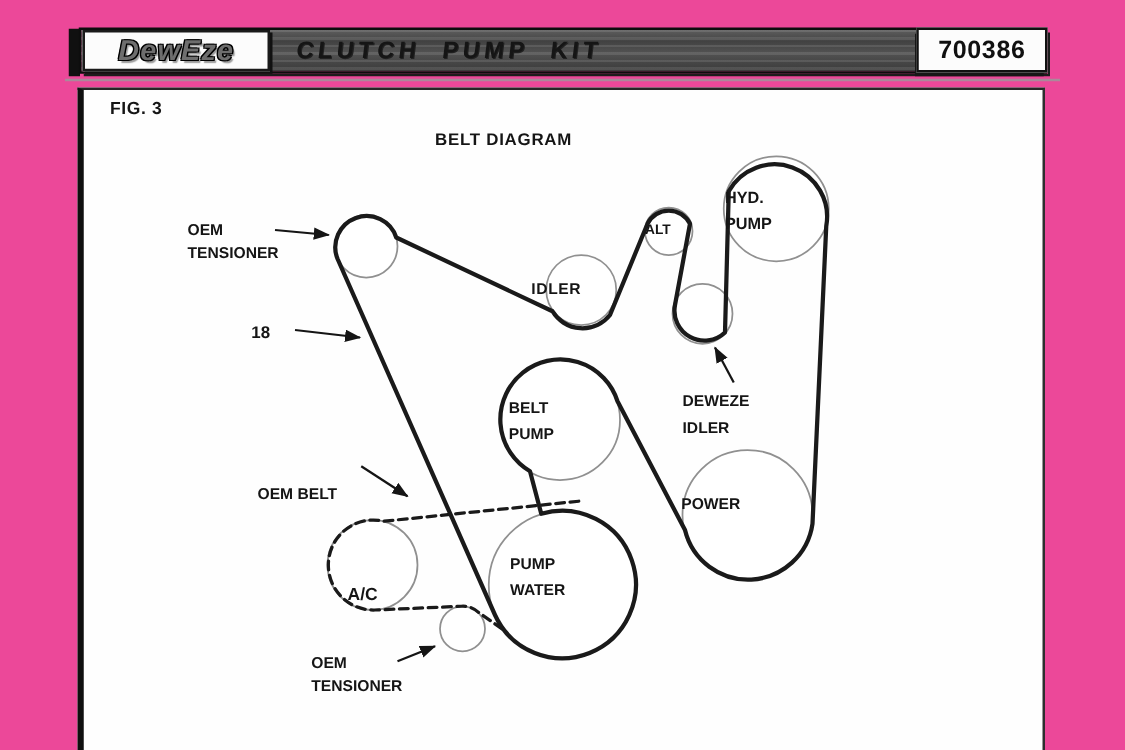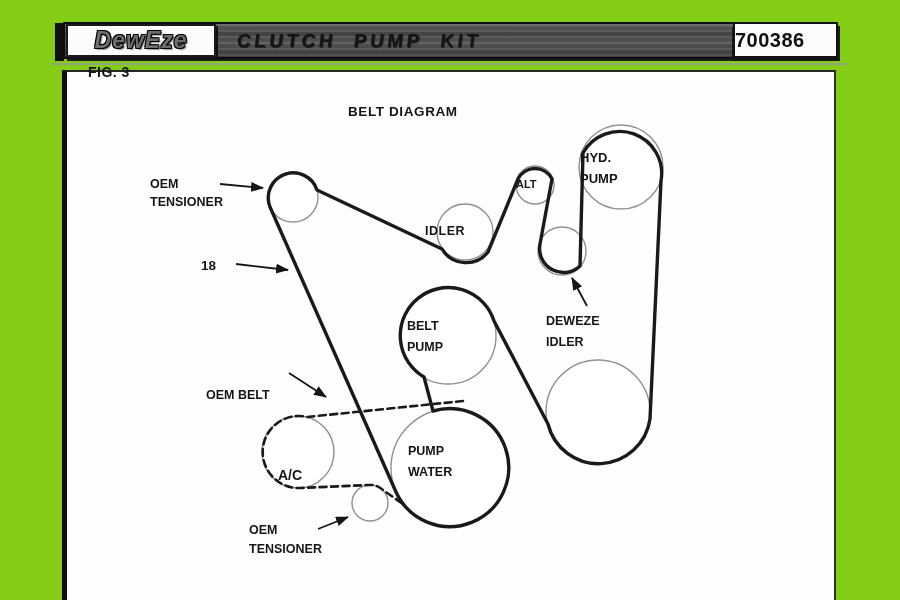--- a/index.html
+++ b/index.html
@@ -1,17 +1,17 @@
 <!DOCTYPE html>
 <html><head>
 <meta charset="utf-8">
 <style>
   html,body{margin:0;padding:0;background:#e9e9e9;}
   .page{
-    position:relative;width:900px;height:600px;background:#84cc16;overflow:hidden;
+    position:relative;width:900px;height:600px;background:#ec4899;overflow:hidden;
     font-family:"Liberation Sans", sans-serif;color:#161616;
   }
   
   .hdr-nub{position:absolute;left:55px;top:23px;width:9px;height:38px;background:#101010;}
   .hdr-bar{
     position:absolute;left:63px;top:22px;width:775px;height:37px;
     background:linear-gradient(180deg,#5e5e5e 0%,#424242 28%,#525252 55%,#3b3b3b 100%);
     border:2px solid #0d0d0d;box-sizing:border-box;
     box-shadow:3px 3px 0 -1px #1c1c1c;
   }
@@ -25,36 +25,36 @@
     font-weight:bold;font-style:italic;font-size:23px;letter-spacing:1px;color:#6e6e6e;
     text-shadow:-1px -1px 0 #000,1px -1px 0 #000,-1px 1px 0 #000,1px 1px 0 #000,2px 2px 1px #9a9a9a;
   }
   .hdr-title{
     position:absolute;left:237px;top:22px;height:37px;line-height:37px;
     color:#f4f4f4;font-weight:bold;font-size:19px;letter-spacing:3.5px;word-spacing:9px;
     transform:skewX(-7deg);text-shadow:1px 1px 0 #222;white-space:nowrap;
   }
   .part-box{
     position:absolute;left:733px;top:22px;width:105px;height:36px;background:#fcfcfc;
-    border:2px solid #111;box-sizing:border-box;display:flex;align-items:center;justify-content:flex-start;
+    border:2px solid #111;box-sizing:border-box;display:flex;align-items:center;justify-content:center;
     box-shadow:-2px 4px 0 -1px #161616;
   }
   .part-num{font-weight:bold;font-size:20px;letter-spacing:.5px;color:#101010;}
   .hdr-underline{position:absolute;left:52px;top:63px;width:796px;height:2px;background:#9a9a9a;opacity:.8;}
   
   .frame{
     position:absolute;left:62px;top:70px;width:774px;height:530px;box-sizing:border-box;
     border-left:5px solid #0f0f0f;border-top:2px solid #262626;border-right:2px solid #2e2e2e;
     background:#fefefe;
   }
   svg.diagram{position:absolute;left:0;top:0;width:900px;height:600px;z-index:2;}
   
   .lbl{position:absolute;z-index:3;font-weight:bold;color:#151515;white-space:nowrap;}
   .ctr{text-align:left;}
-  .fig-lbl{left:88px;top:64px;font-size:14px;letter-spacing:.5px;}
+  .fig-lbl{left:88px;top:78px;font-size:14px;letter-spacing:.5px;}
   .diag-title{left:348px;top:104px;width:184px;font-size:13.5px;letter-spacing:.6px;}
   .oem-t-top{left:150px;top:175px;width:96px;font-size:12.5px;line-height:18px;}
   .n18{left:201px;top:258px;font-size:13.5px;}
   .idler-l{left:425px;top:224px;width:80px;font-size:12.5px;letter-spacing:.5px;}
   .alt-l{left:516px;top:178px;width:38px;font-size:11px;}
   .hyd-l{left:580px;top:147px;width:82px;font-size:13px;line-height:21px;}
   .deweze-l{left:546px;top:311px;width:84px;font-size:12.5px;line-height:21px;}
   .water-l{left:407px;top:316px;width:82px;font-size:12.5px;line-height:21px;}
   .power-l{left:545px;top:393px;width:104px;font-size:12.5px;line-height:21px;}
   .crank-l{left:408px;top:441px;width:82px;font-size:12.5px;line-height:21px;}
@@ -158,20 +158,21 @@
     <div>DEWEZE</div>
     <div>IDLER</div>
   </div>
 
   <div class="lbl water-l ctr">
     <div>BELT</div>
     <div>PUMP</div>
   </div>
 
   <div class="lbl power-l ctr">
+    <div>POWER</div>
   </div>
 
   <div class="lbl crank-l ctr">
     <div>PUMP</div>
     <div>WATER</div>
   </div>
 
   <div class="lbl ac-l ctr">A/C</div>
 
   <div class="lbl oem-belt-l">OEM BELT</div>

